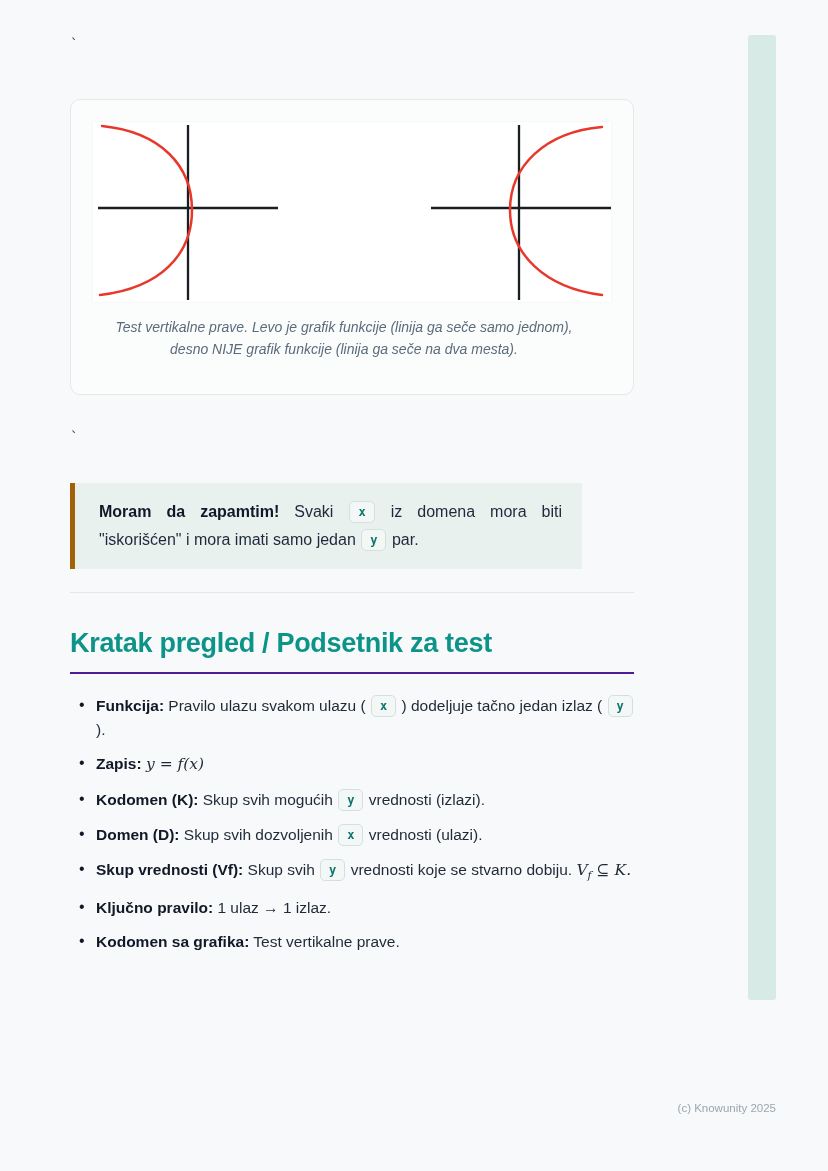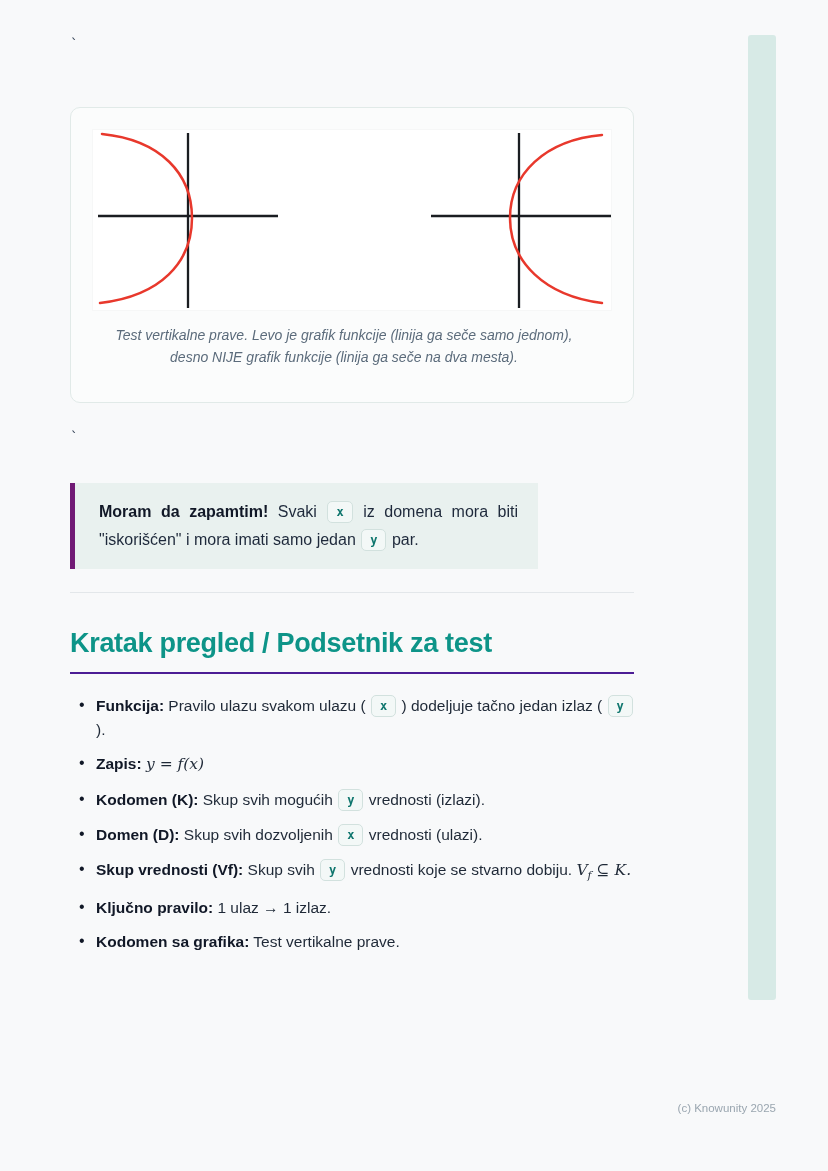--- a/index.html
+++ b/index.html
@@ -22,21 +22,21 @@
     color: #334155;
     font-family: "DejaVu Sans Mono", monospace;
   }
   .tick-top { top: 36px; }
   .tick-mid { top: 429px; }
 
   
   .figure-card {
     position: absolute;
     left: 70px;
-    top: 107px;
+    top: 99px;
     width: 564px;
     background: #fbfcfc;
     border: 1px solid #e1eae8;
     border-radius: 10px;
     padding: 22px 38px 34px 22px;
   }
   .graph-box {
     width: 518px;
     height: 180px;
     background: #ffffff;
@@ -49,23 +49,23 @@
     font-size: 14px;
     line-height: 1.55;
     color: #5b6b7b;
   }
 
   
   .callout {
     position: absolute;
     left: 70px;
     top: 483px;
-    width: 468px;
+    width: 512px;
     background: #e9f1ef;
-    border-left: 5px solid #701a75;
+    border-left: 5px solid #a16207;
     padding: 15px 20px 15px 24px;
   }
   .callout p {
     font-size: 16px;
     line-height: 1.75;
     text-align: justify;
     color: #1e293b;
   }
   .callout b { color: #111827; }
 

